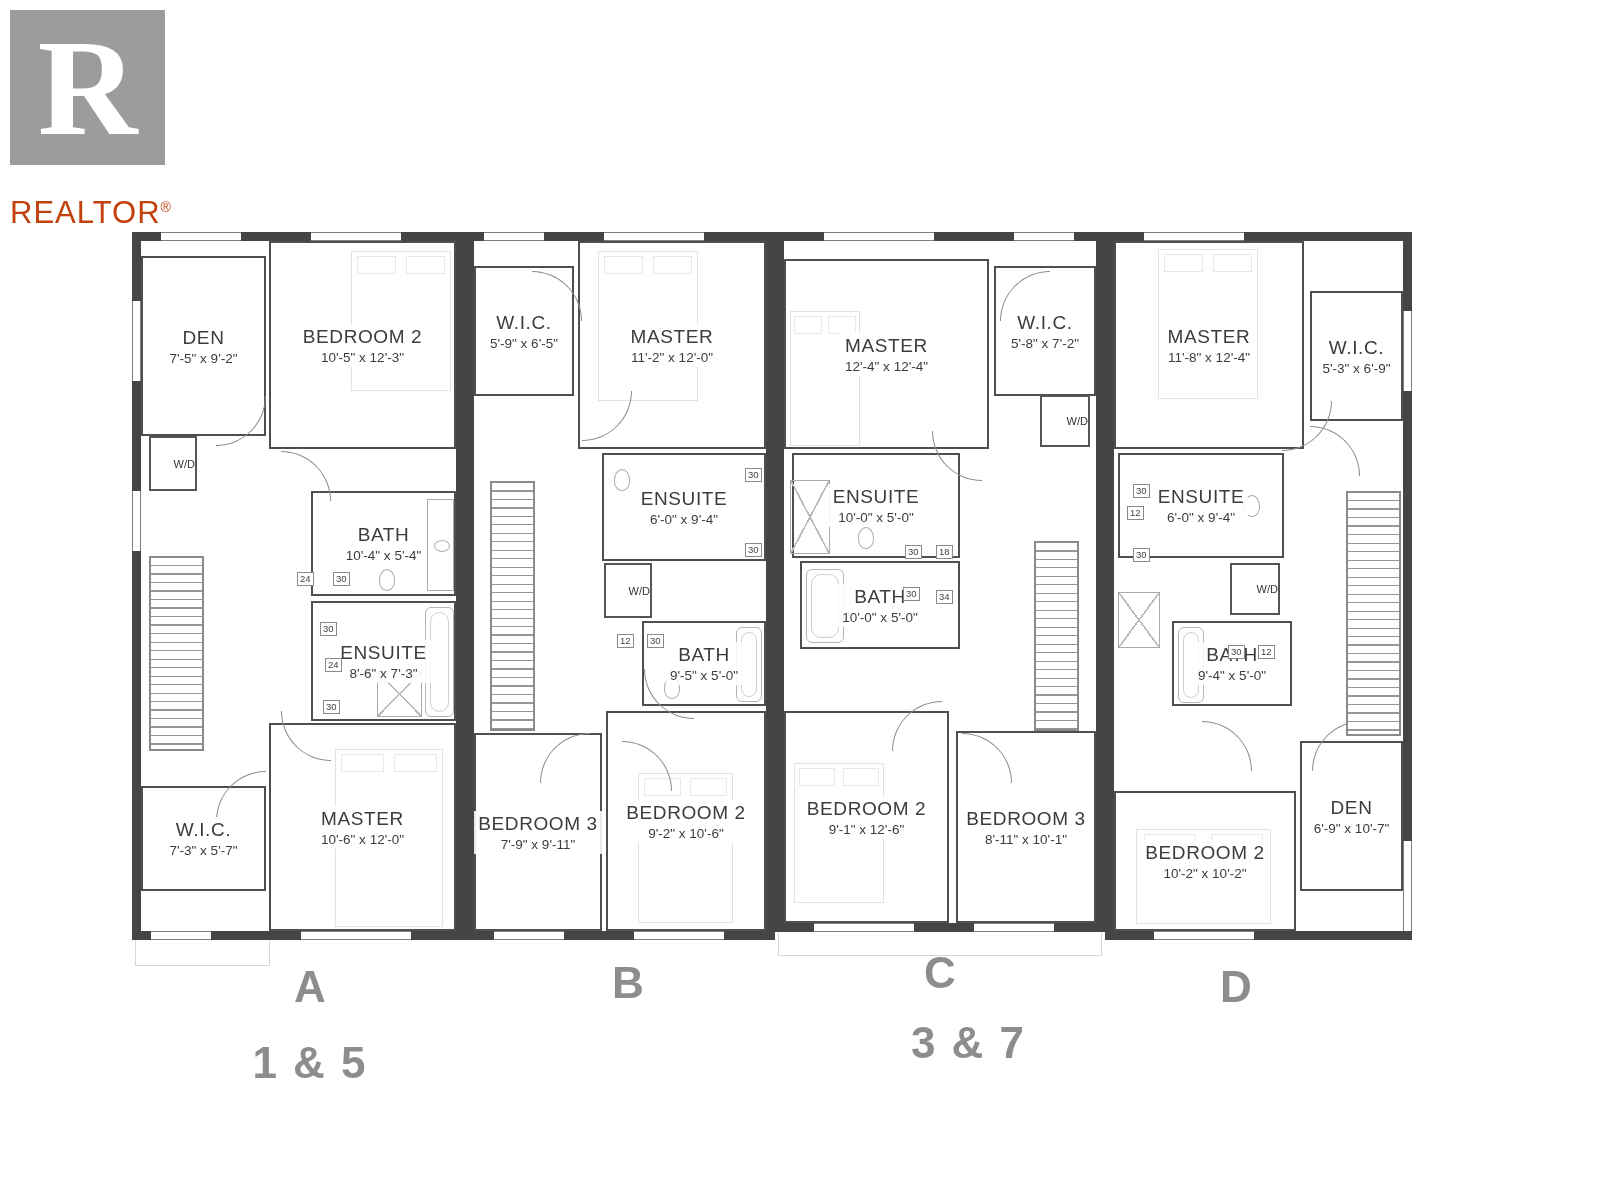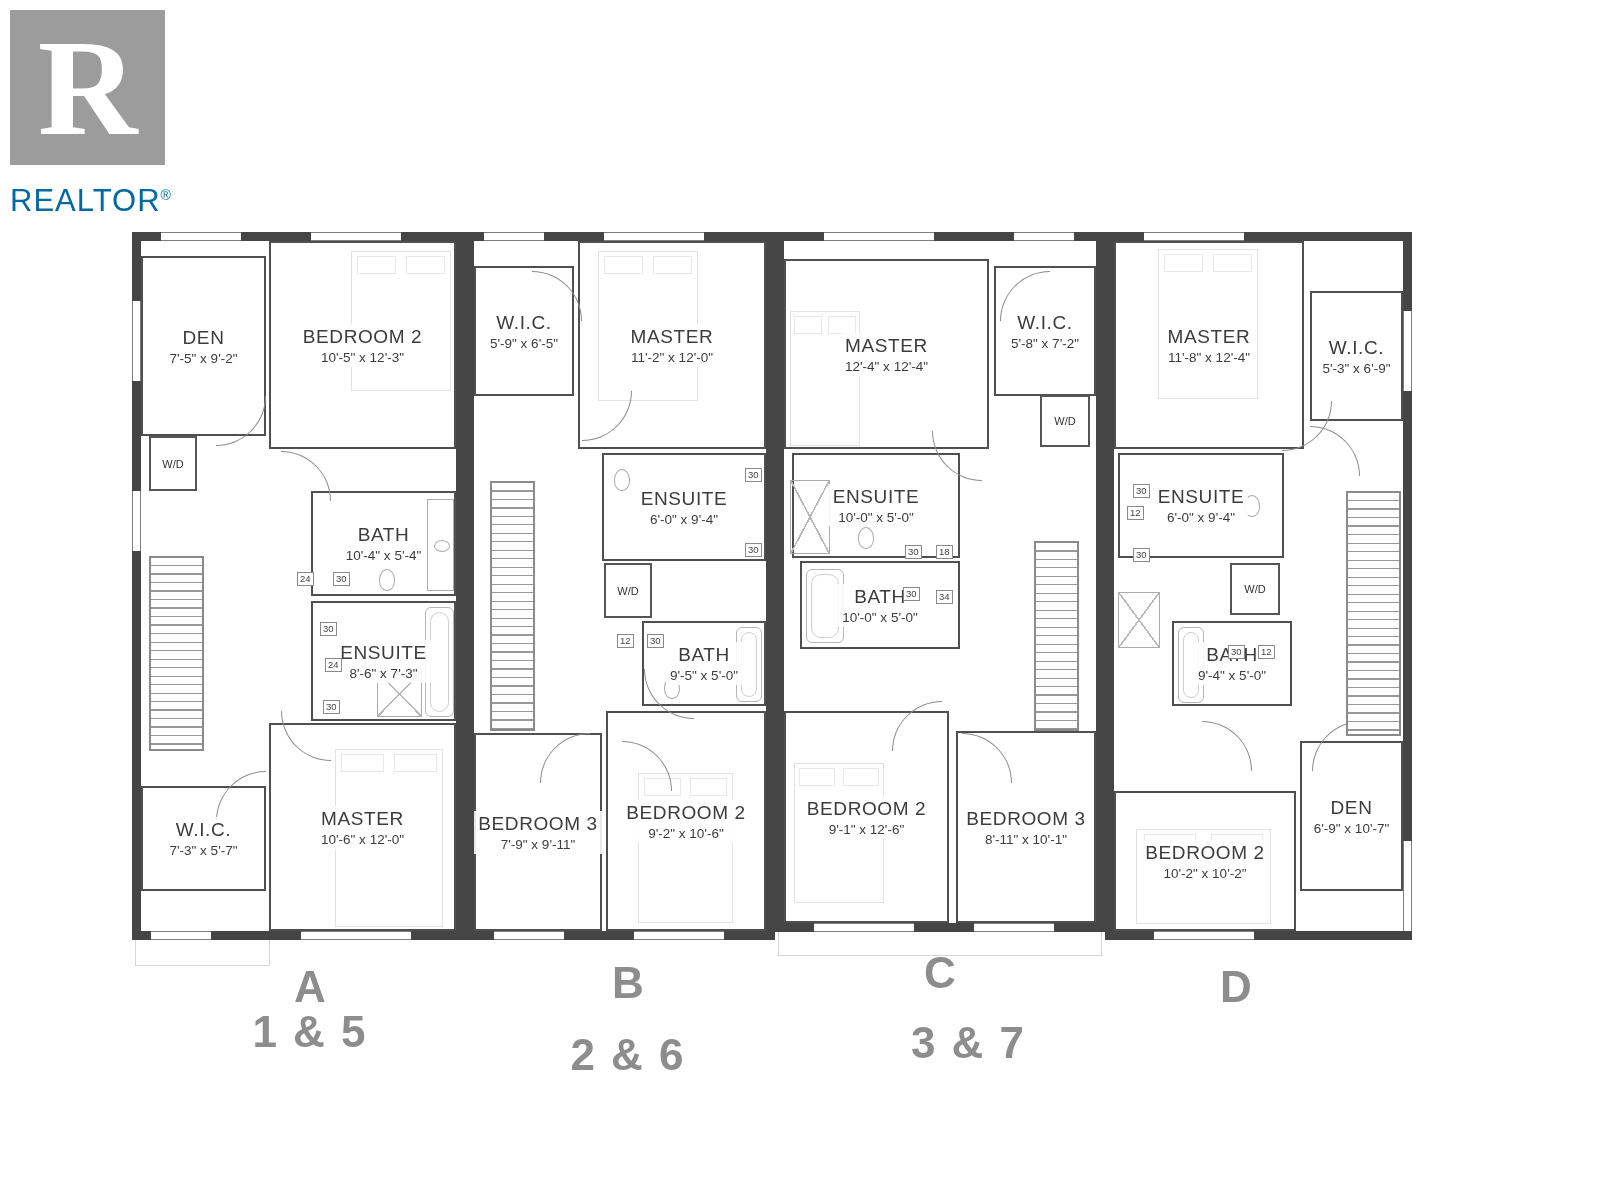--- a/index.html
+++ b/index.html
@@ -3,32 +3,32 @@
 <meta charset="utf-8">
 <style>
   * { margin:0; padding:0; box-sizing:border-box; }
   html,body { width:1600px; height:1200px; background:#ffffff; font-family:"Liberation Sans", sans-serif; }
   .canvas { position:relative; width:1600px; height:1200px; overflow:hidden; background:#fff; }
 
   
   .logo { position:absolute; left:10px; top:10px; width:200px; }
   .logo-mark { width:155px; height:155px; background:#9c9c9c; color:#ffffff; display:flex; align-items:center; justify-content:center;
                font-family:"Liberation Serif", serif; font-weight:bold; font-size:138px; line-height:1; }
-  .logo-text { margin-top:18px; color:#0369a1; font-size:31px; letter-spacing:1px; }
+  .logo-text { margin-top:30px; color:#c2410c; font-size:31px; letter-spacing:1px; }
   .logo-text .reg { font-size:14px; vertical-align:super; }
 
   
   .unit { position:absolute; border:9px solid #454545; background:#ffffff; }
   .room { position:absolute; border:2px solid #4f4f4f; background:#ffffff; display:flex; align-items:center; justify-content:center; }
   .room-label { position:relative; z-index:4; text-align:center; color:#3c3c3c; background:rgba(255,255,255,0.88); padding:2px 4px; }
   .room-name { display:block; font-size:19px; letter-spacing:0.6px; white-space:nowrap; }
   .room-dims { display:block; font-size:13.5px; margin-top:2px; white-space:nowrap; }
 
   .stairs { position:absolute; border:2px solid #8a8a8a; background:repeating-linear-gradient(180deg,#ffffff 0 7px,#979797 7px 8.5px); z-index:2; }
-  .wd { position:absolute; border:2px solid #555; background:#fff; display:flex; align-items:center; justify-content:center;
+  .wd { position:absolute; border:2px solid #555; background:#fff; display:flex; align-items:center; justify-content:flex-end;
         font-size:11px; color:#333; z-index:3; }
   .numbox { position:absolute; font-size:9.5px; color:#444; border:1px solid #8a8a8a; background:#fff; padding:0 2px; line-height:12px; z-index:4; }
 
   .arc { position:absolute; width:50px; height:50px; border:1.5px solid #8c8c8c; background:transparent; z-index:1; }
   .arc-tl { border-radius:100% 0 0 0; border-right:none; border-bottom:none; }
   .arc-tr { border-radius:0 100% 0 0; border-left:none; border-bottom:none; }
   .arc-bl { border-radius:0 0 0 100%; border-right:none; border-top:none; }
   .arc-br { border-radius:0 0 100% 0; border-left:none; border-top:none; }
 
   .win-h { position:absolute; height:9px; background:#fff; border-top:1.6px solid #7d7d7d; border-bottom:1.6px solid #7d7d7d; z-index:6; }
@@ -322,23 +322,22 @@
     <div class="numbox" style="left:114px;top:404px;">30</div>
     <div class="numbox" style="left:144px;top:404px;">12</div>
 
     <div class="arc arc-br" style="left:168px;top:160px;"></div>
     <div class="arc arc-tr" style="left:196px;top:185px;"></div>
     <div class="arc arc-tl" style="left:198px;top:480px;"></div>
     <div class="arc arc-tr" style="left:88px;top:480px;"></div>
   </div>
 
   <div class="big-letter" style="left:250px;top:962px;width:120px;">A</div>
-  <div class="big-nums" style="left:225px;top:1007px;width:170px;">1 &amp; 5</div>
+  <div class="big-nums" style="left:225px;top:1038px;width:170px;">1 &amp; 5</div>
 
   <div class="big-letter" style="left:568px;top:958px;width:120px;">B</div>
-  <div class="big-nums" style="left:548px;top:1030px;width:160px;">2 &amp; 6</div>
 
   <div class="big-letter" style="left:880px;top:948px;width:120px;">C</div>
   <div class="big-nums" style="left:886px;top:1018px;width:165px;">3 &amp; 7</div>
 
   <div class="big-letter" style="left:1176px;top:962px;width:120px;">D</div>
 
 </div>
 
 </body></html>

